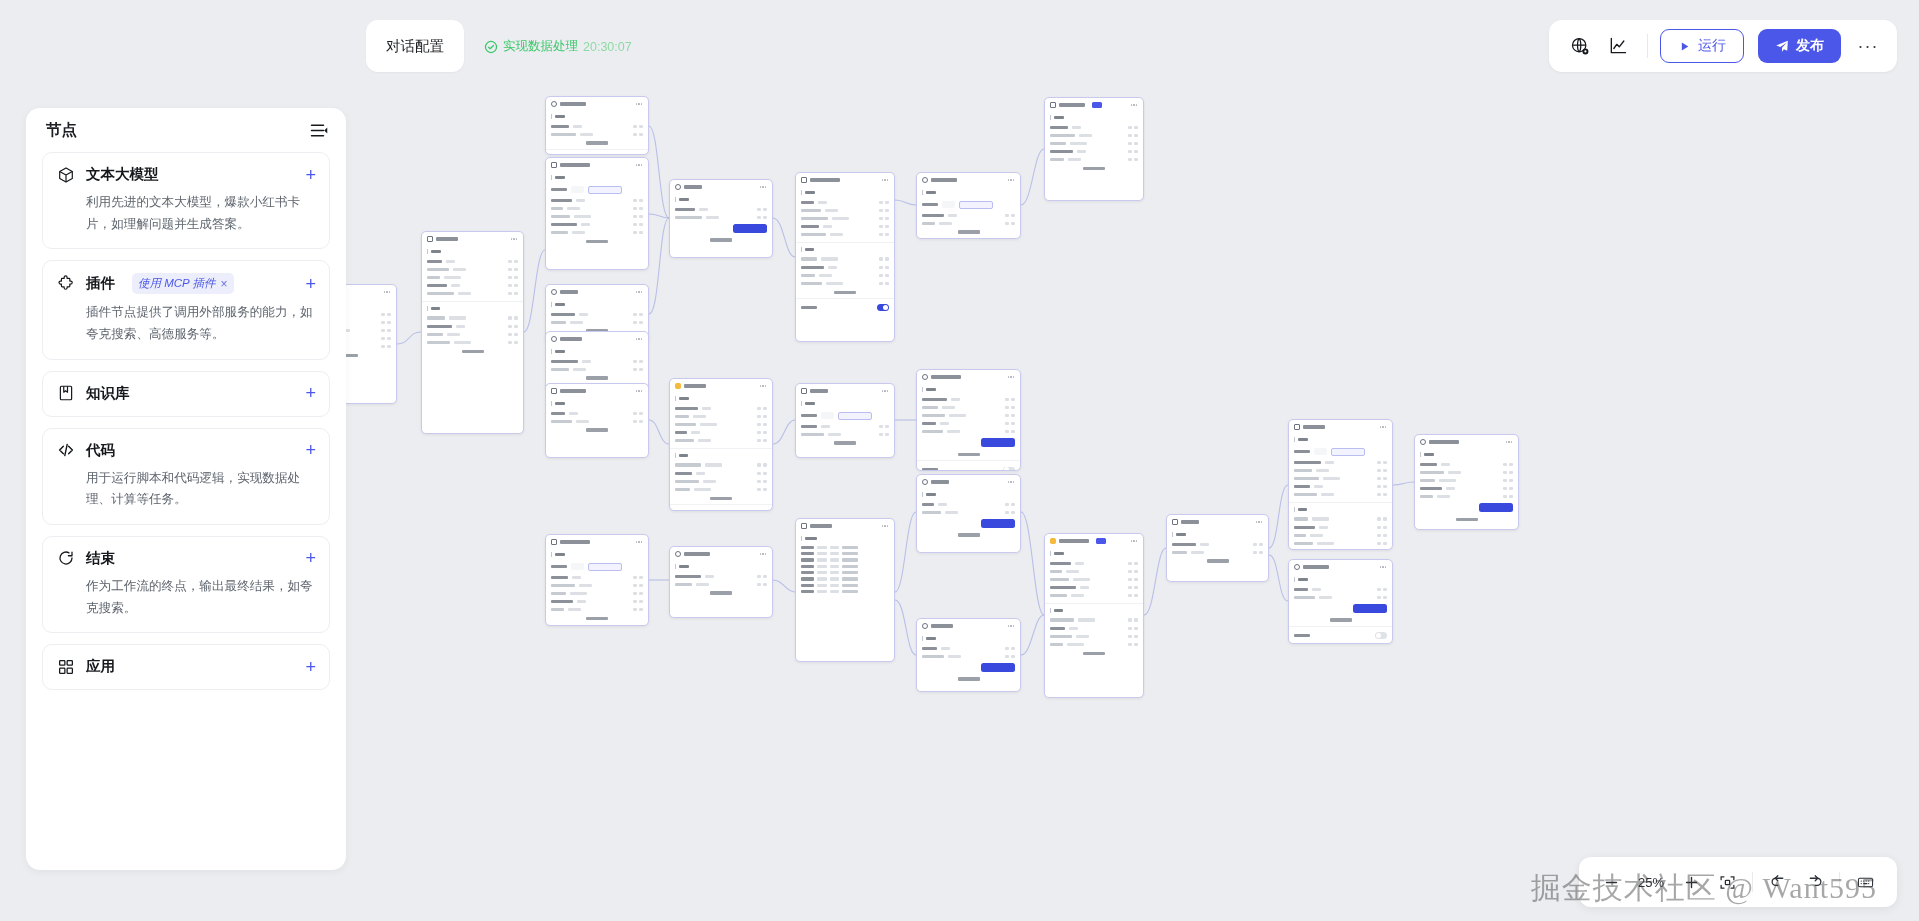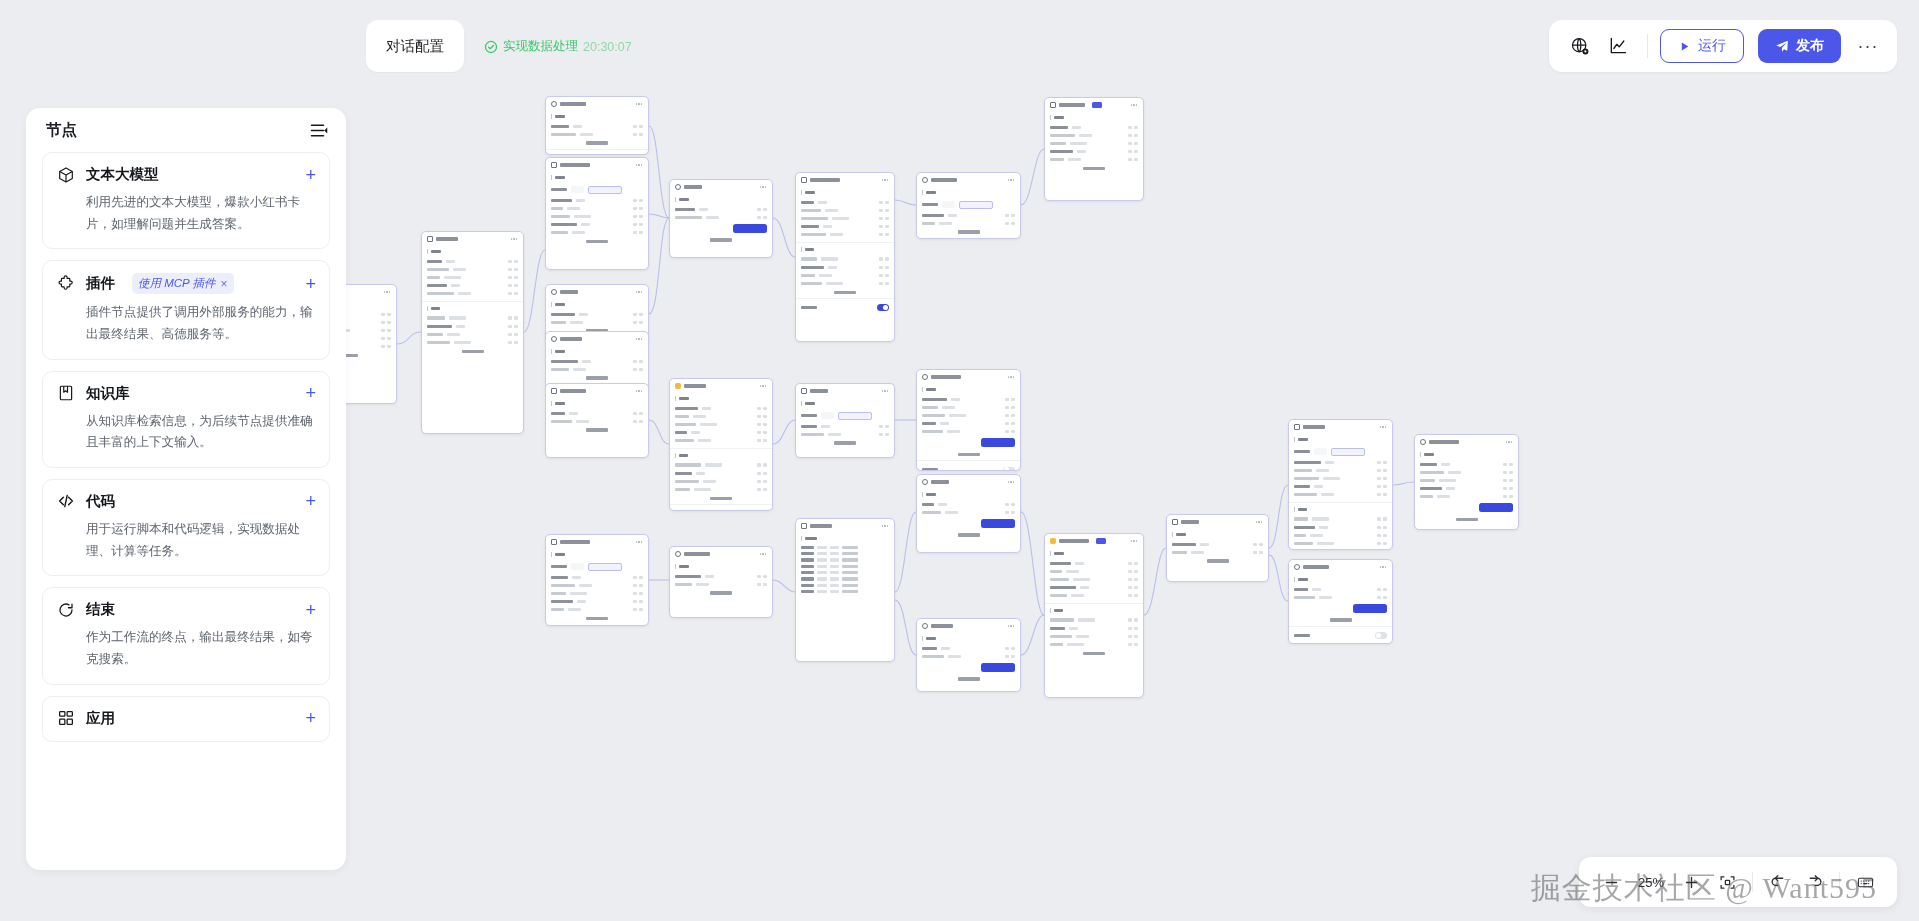--- a/index.html
+++ b/index.html
@@ -1722,35 +1722,34 @@
                 <path d="M9.5 3.2a2 2 0 014 0v1.3h2.6a1 1 0 011 1v2.6h1.2a2 2 0 010 4h-1.2v2.6a1 1 0 01-1 1h-2.6v1.3a2 2 0 01-4 0v-1.3H6.9a1 1 0 01-1-1v-2.6H4.7a2 2 0 010-4h1.2V5.5a1 1 0 011-1h2.6z"></path>
               </svg>
             </span>
       <span class="nc-name">插件</span>
       <span class="nc-tag">
          <span>使用 MCP 插件</span>
          <span class="x">×</span>
        </span>
       <span class="nc-plus">+</span>
     </div>
-    <div class="nc-desc">插件节点提供了调用外部服务的能力，输出最终结果、高德服务等。</div>
+    <div class="nc-desc">插件节点提供了调用外部服务的能力，如夸克搜索、高德服务等。</div>
         </div>
         <div class="node-card">
     <div class="nc-top">
       <span class="nc-icon">
               <svg viewBox="0 0 24 24" fill="none" stroke="#15181c" stroke-width="1.6" stroke-linejoin="round">
                 <rect x="4.5" y="3" width="15" height="18" rx="1.4"></rect>
                 <path d="M9 3v8l2.4-2L14 11V3"></path>
               </svg>
             </span>
       <span class="nc-name">知识库</span>
 
       <span class="nc-plus">+</span>
     </div>
-    <div class="nc-desc">从知识库检索信息，为后续节点提供准确且丰富的上下文输入。</div>
         </div>
         <div class="node-card">
     <div class="nc-top">
       <span class="nc-icon">
               <svg viewBox="0 0 24 24" fill="none" stroke="#15181c" stroke-width="1.9" stroke-linecap="round" stroke-linejoin="round">
                 <path d="M8.5 7L3.5 12l5 5M15.5 7l5 5-5 5M13.6 4.5l-3.2 15"></path>
               </svg>
             </span>
       <span class="nc-name">代码</span>
 

